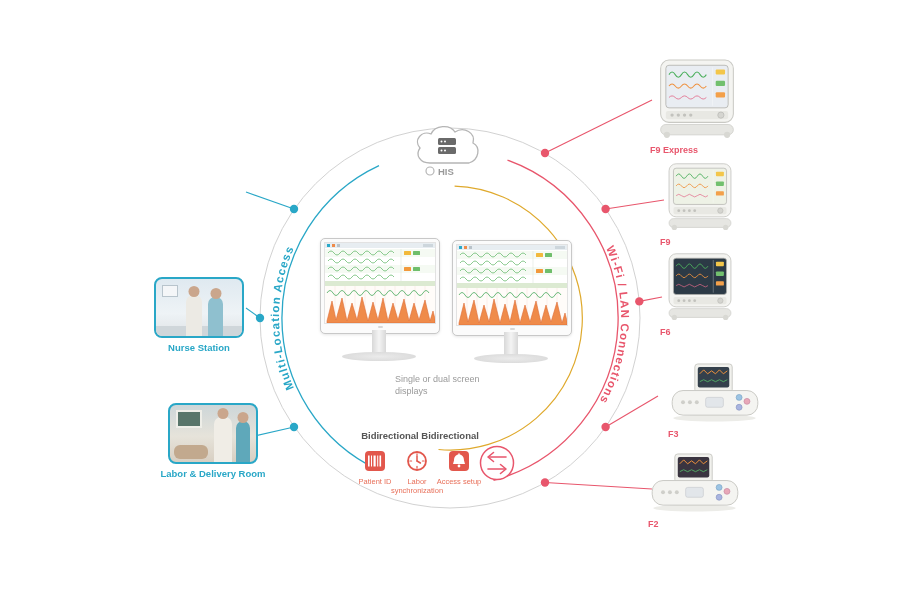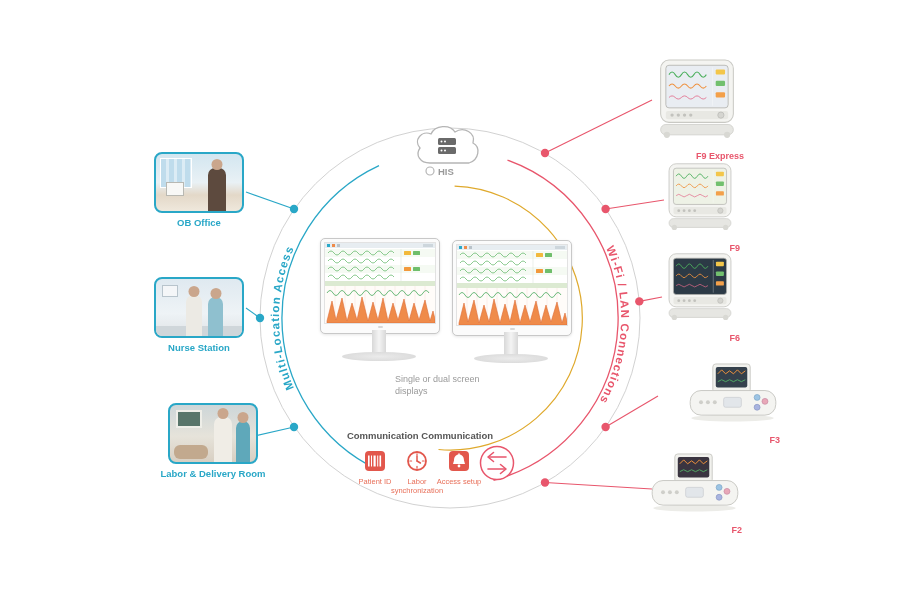--- a/index.html
+++ b/index.html
@@ -23,21 +23,21 @@
   .monitor{position:absolute;background:#fbfbfb;border:1px solid #c8c8c8;border-radius:5px;padding:3px;box-shadow:0 1px 3px rgba(0,0,0,.10);}
   .screen-svg{display:block;border:1px solid #e2e2e2;}
   .chin{height:6px;display:flex;justify-content:center;align-items:center;}
   .chin-dot{width:5px;height:2px;background:#d8d8d8;border-radius:1px;}
   .stand{position:absolute;width:14px;height:24px;background:linear-gradient(90deg,#d8d8d8,#f4f4f4,#d8d8d8);}
   .mbase{position:absolute;width:74px;height:9px;border-radius:50%;background:radial-gradient(#ebebeb,#d6d6d6);}
   .caption{position:absolute;font-size:9px;color:#9a9a9a;line-height:1.3;}
 
   
   .device{position:absolute;text-align:center;}
-  .device-label{margin-top:8px;font-size:9px;font-weight:bold;color:#e8566c;text-align:right;}
+  .device-label{margin-top:2px;font-size:9px;font-weight:bold;color:#e8566c;text-align:left;}
 
   
   .comm-title{position:absolute;left:340px;top:430px;width:160px;text-align:center;font-size:9.5px;font-weight:600;color:#555;}
   .comm-item{position:absolute;width:48px;text-align:center;}
   .comm-label{font-size:7.5px;color:#e8705a;line-height:1.2;width:60px;margin-left:-6px;margin-top:1px;text-align:center;}
 </style>
 </head>
 <body>
 
 <div class="stage">
@@ -175,28 +175,20 @@
 
     <g stroke="#e8566c" fill="none" stroke-linecap="round" stroke-linejoin="round">
       <circle cx="497" cy="463" r="16.5" fill="#ffffff" stroke-width="1.5"></circle>
       <line x1="489" y1="457" x2="506" y2="457" stroke-width="1.6"></line>
       <polyline points="493.5,452.5 488,457 493.5,461.5" stroke-width="1.6"></polyline>
       <line x1="488" y1="469" x2="505" y2="469" stroke-width="1.6"></line>
       <polyline points="500.5,464.5 506,469 500.5,473.5" stroke-width="1.6"></polyline>
     </g>
   </svg>
 
-  <div class="card" style="left:154px;top:152px;">
-    <div class="photo photo-ob">
-      <div class="ph" style="left:4px;top:4px;width:30px;height:28px;background:repeating-linear-gradient(90deg,#bfdcec 0 5px,#dcecf5 5px 8px);border:1px solid #fff;"></div>
-      <div class="ph" style="left:10px;top:28px;width:16px;height:12px;background:#f8f8f6;border:1px solid #b8b8b2;"></div>
-      <div class="figure" style="left:52px;top:14px;width:18px;height:43px;background:#5d4a3e;"></div>
-    </div>
-    <div class="card-label">OB Office</div>
-  </div>
 
   <div class="card" style="left:154px;top:277px;">
     <div class="photo photo-nurse">
       <div class="ph" style="left:6px;top:6px;width:14px;height:10px;background:#f4f6f8;border:1px solid #b8c4cc;"></div>
       <div class="ph" style="left:0;bottom:0;width:100%;height:10px;background:#cfd6da;"></div>
       <div class="figure" style="left:30px;top:16px;width:16px;height:41px;background:#eceae4;"></div>
       <div class="figure" style="left:52px;top:18px;width:15px;height:39px;background:#8fc0cf;"></div>
     </div>
     <div class="card-label">Nurse Station</div>
   </div>
@@ -249,35 +241,35 @@
     <div class="device-label">F9</div>
   </div>
 
   <div class="device" style="left:660px;top:252px;width:80px;">
     <svg width="80" height="69" viewBox="0 0 90 78" style="--screen:#2c3a46;">
         <use href="#sym-fetal-monitor"></use>
       </svg>
     <div class="device-label">F6</div>
   </div>
 
-  <div class="device" style="left:686px;top:362px;width:94px;">
+  <div class="device" style="left:668px;top:362px;width:94px;">
     <svg width="94" height="61" viewBox="0 0 95 62" style="--screen:#34404c;">
         <use href="#sym-compact-monitor"></use>
       </svg>
     <div class="device-label">F3</div>
   </div>
 
   <div class="device" style="left:648px;top:452px;width:94px;">
     <svg width="94" height="61" viewBox="0 0 95 62" style="--screen:#3a3440;">
         <use href="#sym-compact-monitor"></use>
       </svg>
     <div class="device-label">F2</div>
   </div>
 
-  <div class="comm-title">Communication Communication</div>
+  <div class="comm-title">Bidirectional Bidirectional</div>
 
   <div class="comm-item" style="left:351px;top:450px;">
     <svg width="22" height="22" viewBox="0 0 22 22">
       <rect x="1" y="1" width="20" height="20" rx="4" fill="#e2574c"></rect>
       <rect x="4" y="5.5" width="1.6" height="11" fill="#fff"></rect>
       <rect x="7" y="5.5" width="1" height="11" fill="#fff"></rect>
       <rect x="9.5" y="5.5" width="2.2" height="11" fill="#fff"></rect>
       <rect x="13.2" y="5.5" width="1" height="11" fill="#fff"></rect>
       <rect x="15.5" y="5.5" width="1.6" height="11" fill="#fff"></rect>
     </svg>

